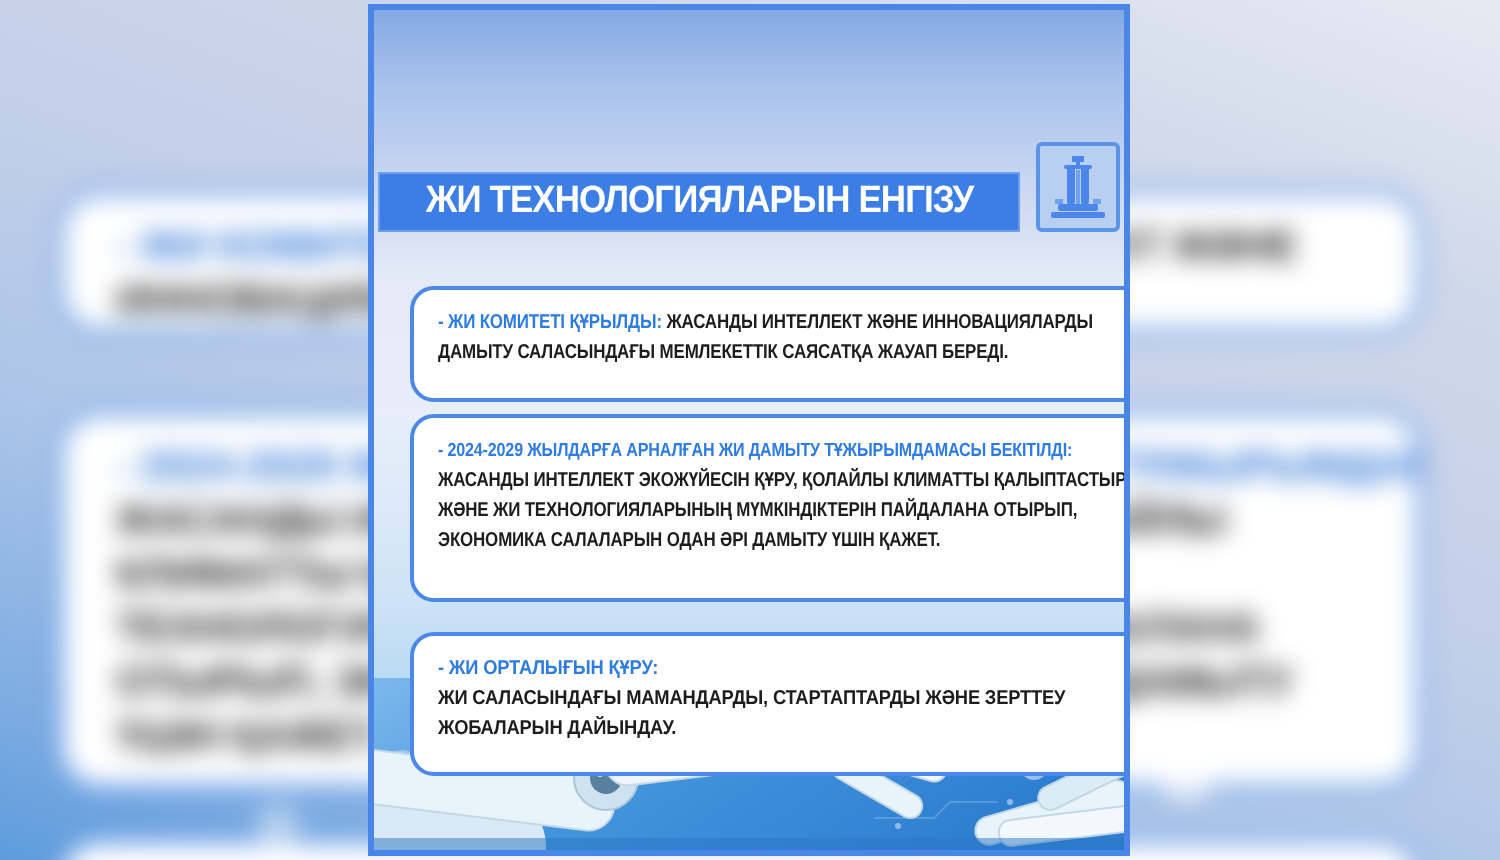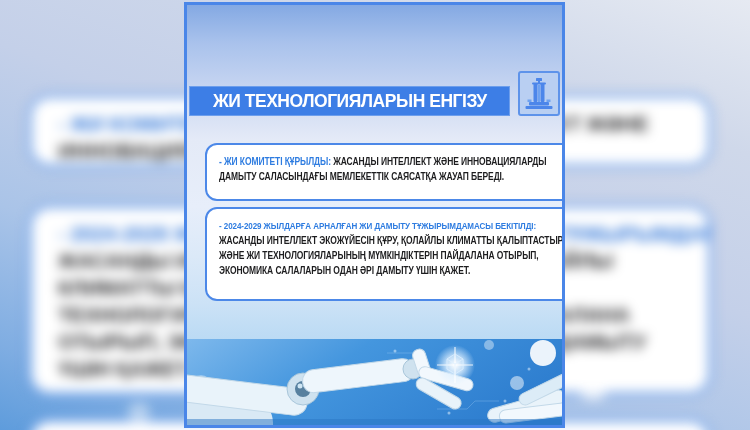--- a/index.html
+++ b/index.html
@@ -104,20 +104,23 @@
       <p class="blk-text"><span class="blk-head">- ЖИ КОМИТЕТІ ҚҰРЫЛДЫ:</span> <span class="blk-body">ЖАСАНДЫ ИНТЕЛЛЕКТ ЖӘНЕ ИННОВАЦИЯЛАРДЫ ДАМЫТУ САЛАСЫНДАҒЫ МЕМЛЕКЕТТІК САЯСАТҚА ЖАУАП БЕРЕДІ.</span></p>
     </div>
 
     <div class="block b2">
       <p class="blk-text">
           <span class="blk-head ownline">- 2024-2029 ЖЫЛДАРҒА АРНАЛҒАН ЖИ ДАМЫТУ ТҰЖЫРЫМДАМАСЫ БЕКІТІЛДІ:</span>
           <span class="blk-body">ЖАСАНДЫ ИНТЕЛЛЕКТ ЭКОЖҮЙЕСІН ҚҰРУ, ҚОЛАЙЛЫ КЛИМАТТЫ ҚАЛЫПТАСТЫРУ ЖӘНЕ ЖИ ТЕХНОЛОГИЯЛАРЫНЫҢ МҮМКІНДІКТЕРІН ПАЙДАЛАНА ОТЫРЫП, ЭКОНОМИКА САЛАЛАРЫН ОДАН ӘРІ ДАМЫТУ ҮШІН ҚАЖЕТ.</span>
         </p>
     </div>
 
+    <div class="block b3">
+      <p class="blk-text"><span class="blk-head ownline">- ЖИ ОРТАЛЫҒЫН ҚҰРУ:</span><span class="blk-body">ЖИ САЛАСЫНДАҒЫ МАМАНДАРДЫ, СТАРТАПТАРДЫ ЖӘНЕ ЗЕРТТЕУ ЖОБАЛАРЫН ДАЙЫНДАУ.</span></p>
+    </div>
 
     <div class="spark s1"></div>
     <div class="spark s2"></div>
     <div class="spark s3"></div>
     <div class="spark s4"></div>
     <div class="spark s5"></div>
     <div class="spark s6"></div>
 
     <div class="robot">
       <svg width="375" height="86" viewBox="0 0 375 86">

